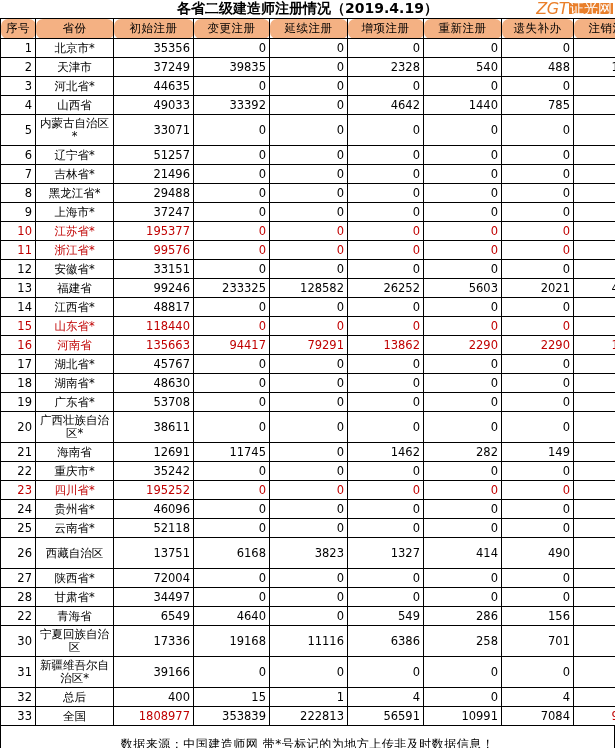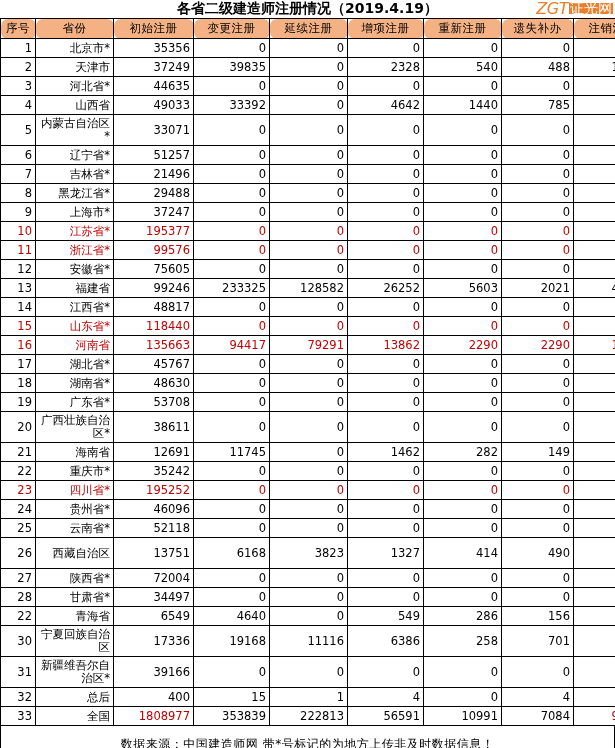--- a/index.html
+++ b/index.html
@@ -88,21 +88,21 @@
     height: 20px;
     font-size: 12px;
     letter-spacing: 0.5px;
     border-radius: 7px;
   }
   td.idx {
     text-align: right;
     padding-right: 3px;
   }
   td.prov {
-    text-align: right;
+    text-align: center;
     padding-left: 2px;
     letter-spacing: 0px;
   }
   td.num {
     text-align: right;
     padding-right: 3px;
   }
   tr.r-red td { color: #c00000; }
   td.c-red { color: #c00000; }
   .row-1line td { height: 19px; }
@@ -281,21 +281,21 @@
           <td class="num">0</td>
           <td class="num">0</td>
           <td class="num">0</td>
           <td class="num">0</td>
           <td class="num">0</td>
           <td class="num">0</td>
         </tr>
         <tr class="row-1line">
           <td class="idx">12</td>
           <td class="prov">安徽省*</td>
-          <td class="num">75605</td>
+          <td class="num">33151</td>
           <td class="num">0</td>
           <td class="num">0</td>
           <td class="num">0</td>
           <td class="num">0</td>
           <td class="num">0</td>
           <td class="num">0</td>
         </tr>
         <tr class="row-1line">
           <td class="idx">13</td>
           <td class="prov">福建省</td>

